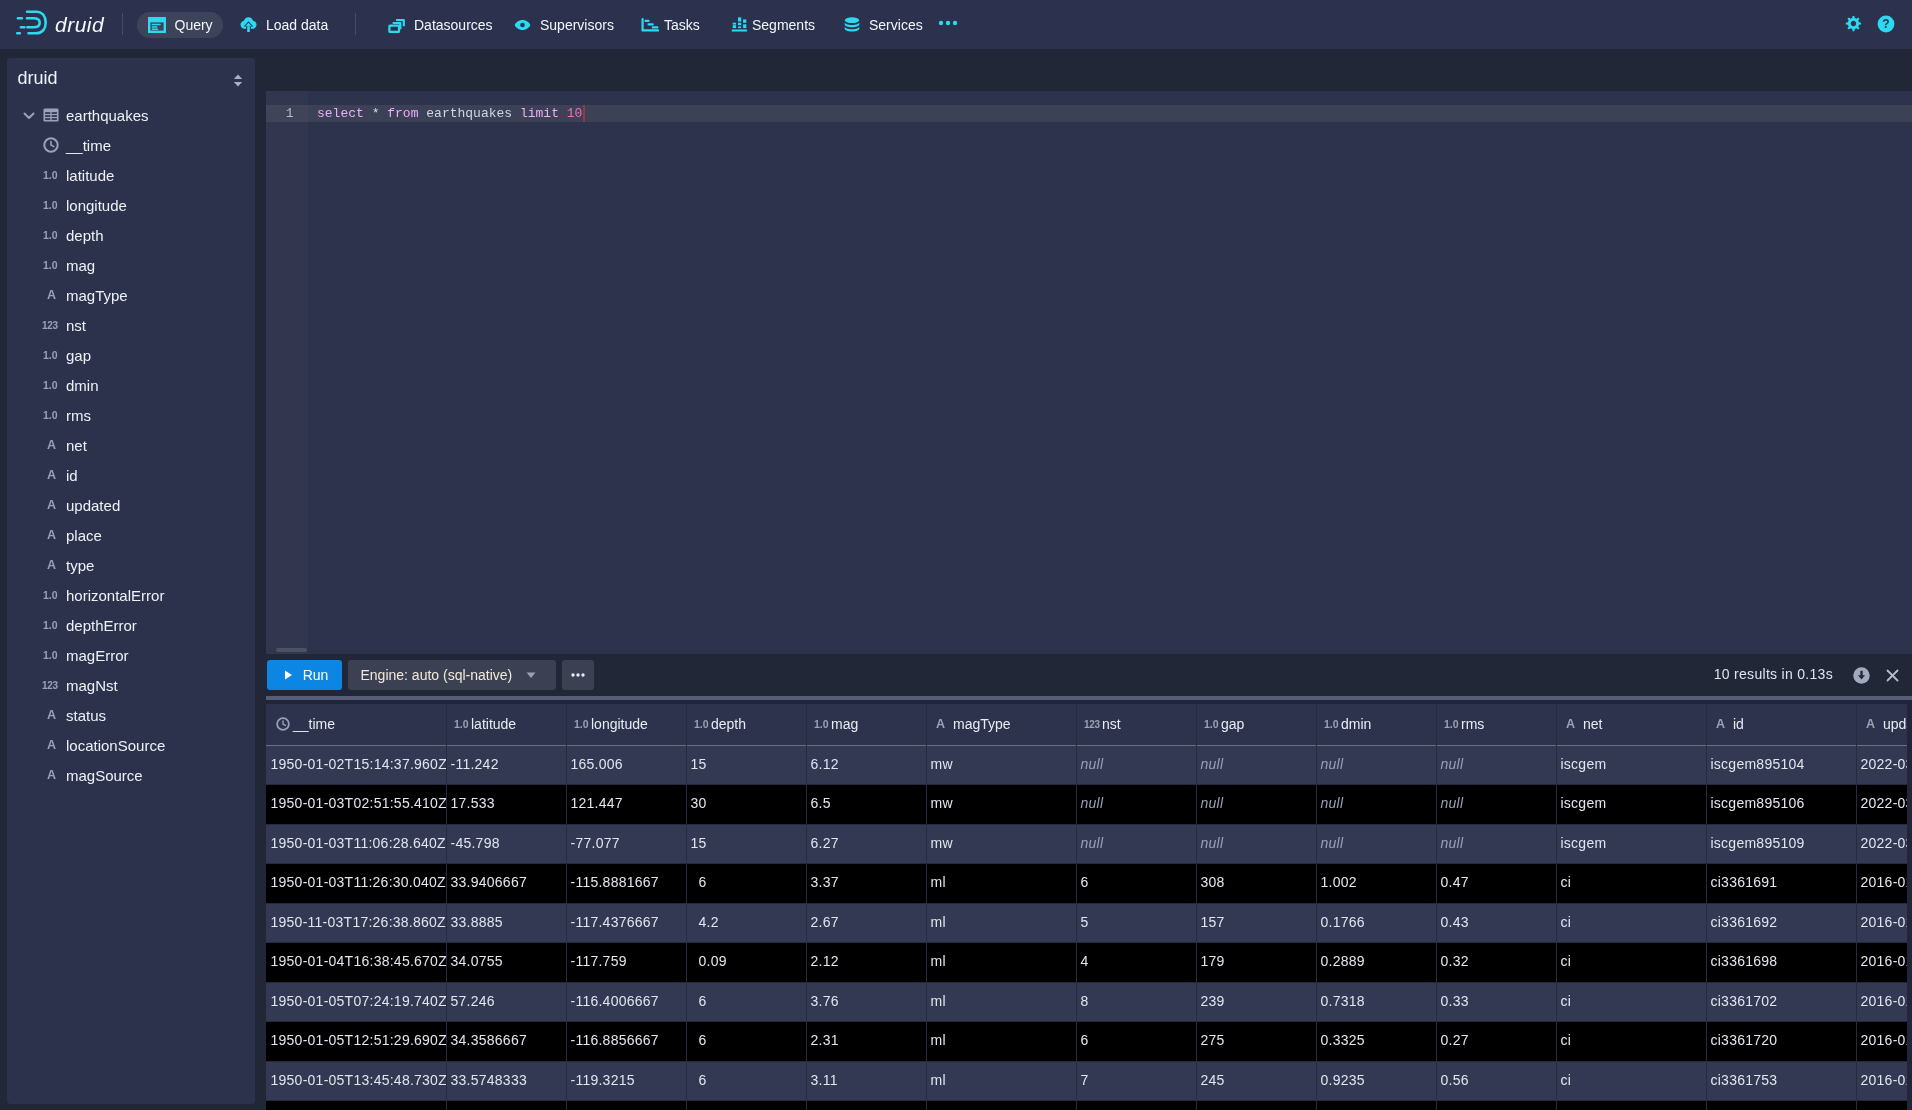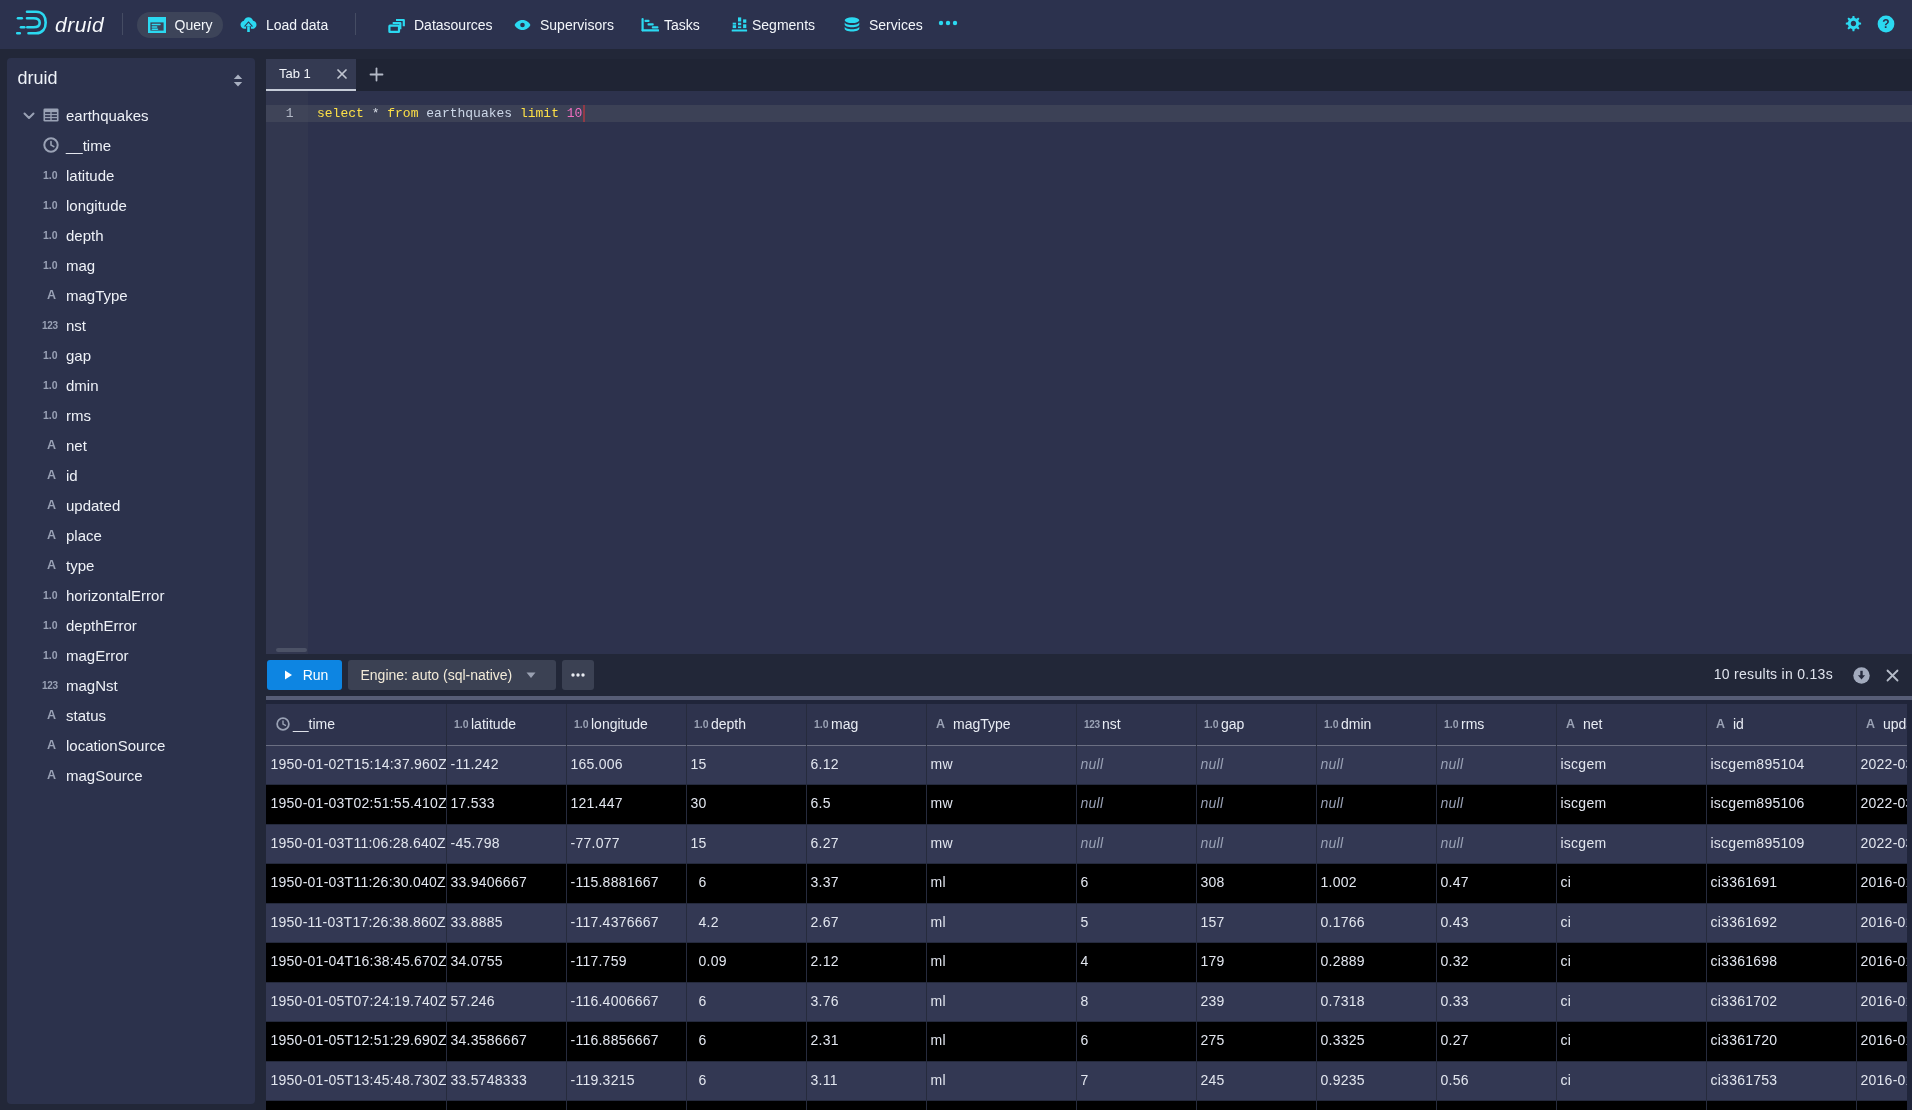--- a/index.html
+++ b/index.html
@@ -32,21 +32,21 @@
 #tabbar { position:absolute; left:266px; top:59px; width:1646px; height:32px; background:#1f2434; }
 #tab1 { position:absolute; left:0; top:0; width:90px; height:29.5px; background:#343a52; color:#f2f5fa; font-size:13px; }
 #tabline { position:absolute; left:0; top:29.5px; width:90px; height:2.5px; background:#c5cbd7; }
 
 #editor { position:absolute; left:266px; top:91px; width:1646px; height:562.5px; background:#2d324d; }
 #gutter { position:absolute; left:0; top:0; width:41.5px; height:562.5px; background:#32374f; }
 #gutter .num { position:absolute; right:14px; top:13.5px; z-index:3; height:17.5px; line-height:17.5px; font-family:"Liberation Mono",monospace; font-size:13px; color:#b4bac7; }
 #activeline { position:absolute; left:41.5px; top:13.5px; width:1604.5px; height:17.5px; background:#3c4156; }
 #agutter { position:absolute; left:0; top:13.5px; width:41.5px; height:17.5px; background:#3f4458; }
 #code { position:absolute; left:51px; top:13.5px; height:17.5px; line-height:17.5px; font-family:"Liberation Mono",monospace; font-size:13px; white-space:pre; }
-.kw { color:#fde047;text-align:center; }
+.kw { color:#f0abfc;text-align:center; }
 .pn { color:#d7dde7; }
 .idn { color:#ccd7e8; }
 .num2 { color:#f06ec0; }
 #cursor { position:absolute; left:317px; top:13.5px; width:2px; height:17.5px; background:#8f3a47; }
 #hthumb { position:absolute; left:10px; top:557px; width:31px; height:4px; background:#4c5266; border-radius:2px; }
 
 
 #runbar { position:absolute; left:266px; top:653.5px; width:1646px; height:42px; }
 .rbtn { position:absolute; top:6.5px; height:29.5px; border-radius:3px; display:flex; align-items:center; justify-content:center; font-size:14px; }
 #runbtn { left:0.5px; width:75px; background:#0d85e2; color:#fff; }
@@ -289,38 +289,20 @@
       </div>
 <div class="sb-row" style="top:672px">
         <span class="tico tA">A</span>
         <span class="sb-label">locationSource</span>
       </div>
 <div class="sb-row" style="top:702px">
         <span class="tico tA">A</span>
         <span class="sb-label">magSource</span>
       </div>
 </div>
-  <div id="tabbar">
-    <div id="tab1">
-        <span class="abs" style="left:13px;top:7px">Tab 1</span>
-      <svg class="abs" style="left:70px;top:9px" width="12" height="12" viewBox="0 0 12 12">
-          <g stroke="#c0c5d1" stroke-width="1.7" stroke-linecap="round">
-            <path d="M2 2 L10 10"></path>
-            <path d="M10 2 L2 10"></path>
-          </g>
-        </svg>
-    </div>
-    <div id="tabline"></div>
-    <svg class="abs" style="left:103px;top:8px" width="15" height="15" viewBox="0 0 15 15">
-        <g stroke="#b3b9c6" stroke-width="1.8" stroke-linecap="round">
-          <path d="M7.5 1.5 V13.5"></path>
-          <path d="M1.5 7.5 H13.5"></path>
-        </g>
-      </svg>
-  </div>
   <div id="editor">
     <div id="gutter">
         <div class="num">1</div>
       </div>
     <div id="agutter"></div>
     <div id="activeline"></div>
     <div id="code"><span class="kw">select</span> <span class="pn">*</span> <span class="kw">from</span> <span class="idn">earthquakes</span> <span class="kw">limit</span> <span class="num2">10</span></div>
     <div id="cursor"></div>
     <div id="hthumb"></div>
   </div>

